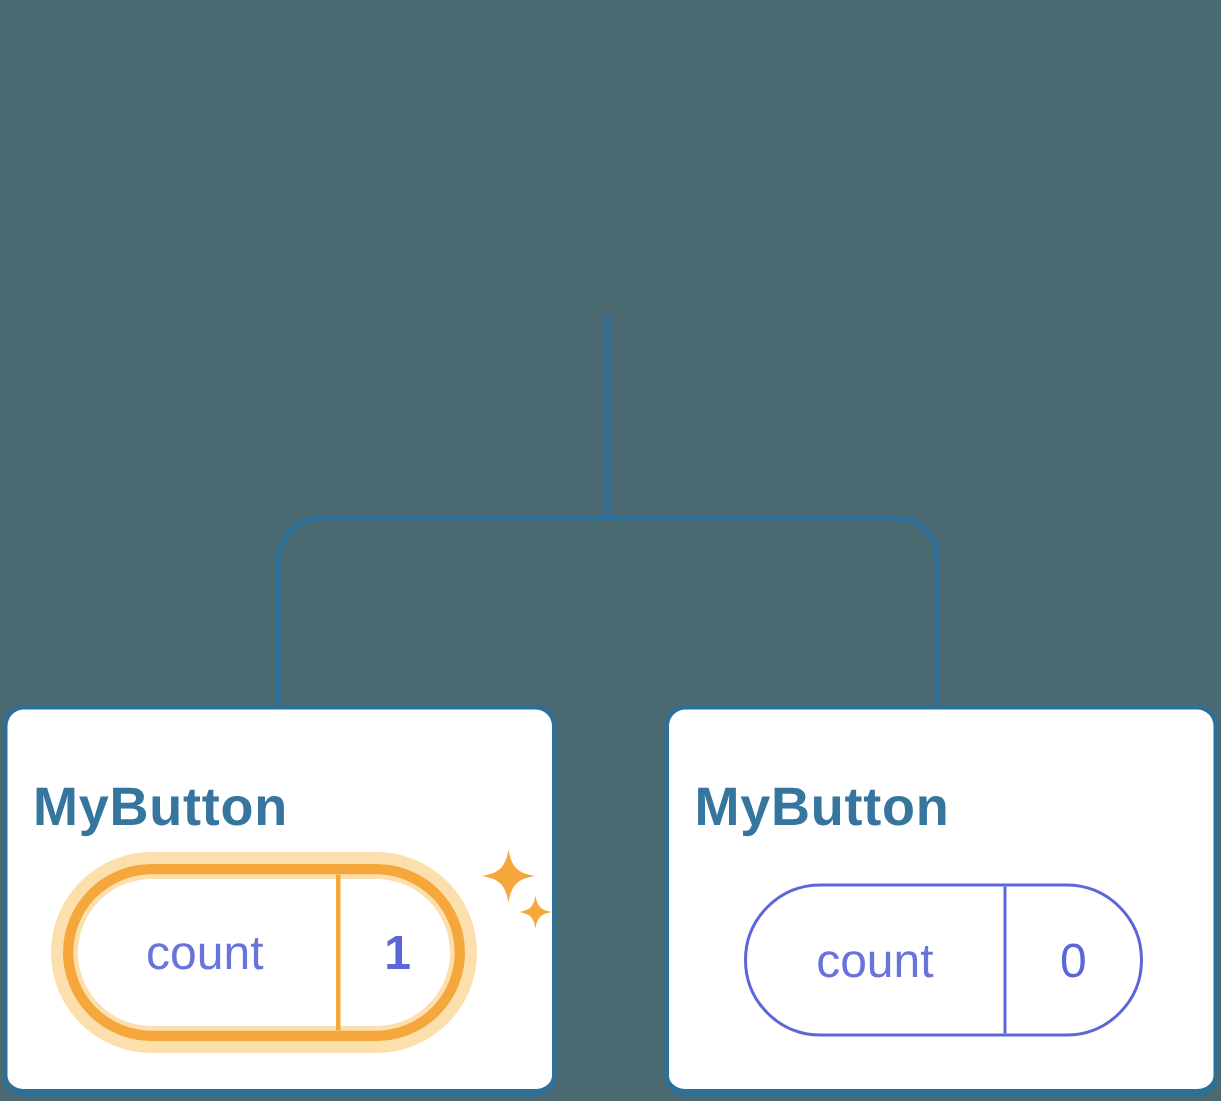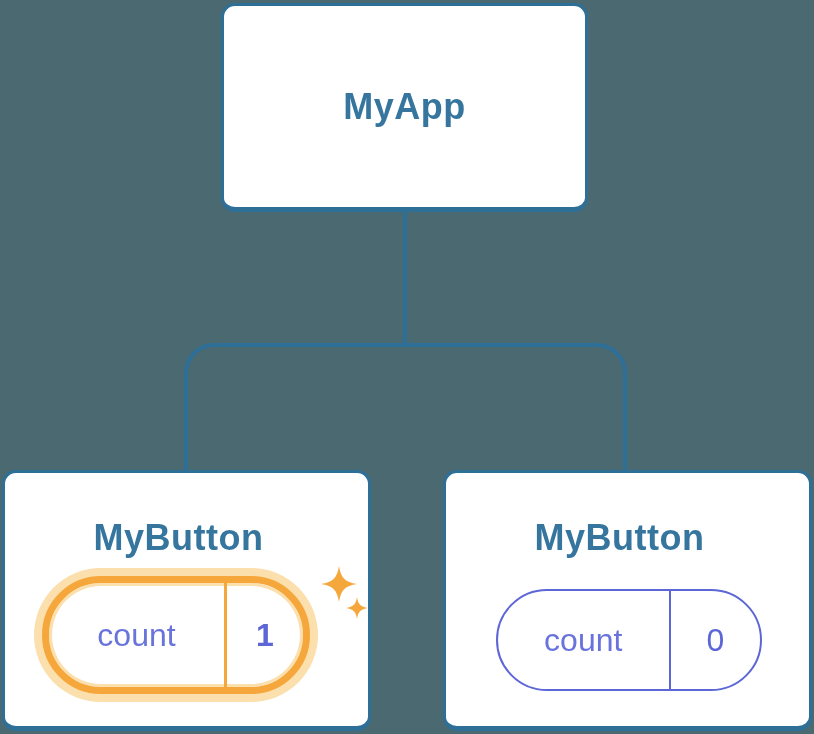--- a/index.html
+++ b/index.html
@@ -50,21 +50,22 @@
   .node-child.pos-left  { left: 2px; }
   .node-child.pos-right { left: 443px; }
 
   .node-title {
     font-size: 36px; font-weight: bold;
     color: var(--node_title_text);
     letter-spacing: 0.5px;
   }
   .child-title {
     position: absolute; top: 44px; left: 0; right: 16px;
-    text-align: center;
+    text-align: left;
+    padding-left: 17px;
   }
 
   
   .pill {
     position: absolute;
     background: var(--node_fill);
     display: flex; align-items: stretch;
     font-size: 32px;
   }
   .pill-key {
@@ -107,23 +108,20 @@
   .sparkle-small { left: 341px; top: 124px; width: 22px; height: 22px; }
 </style>
 </head>
 <body>
 
 <div class="canvas">
 
   <div class="stem"></div>
   <div class="branch"></div>
 
-  <div class="node node-root">
-    <span class="node-title">MyApp</span>
-  </div>
 
   <div class="node node-child pos-left">
     <div class="node-title child-title">MyButton</div>
 
     <div class="pill pill-highlighted">
       <span class="pill-key">count</span>
       <span class="pill-divider"></span>
       <span class="pill-value">1</span>
     </div>
 

